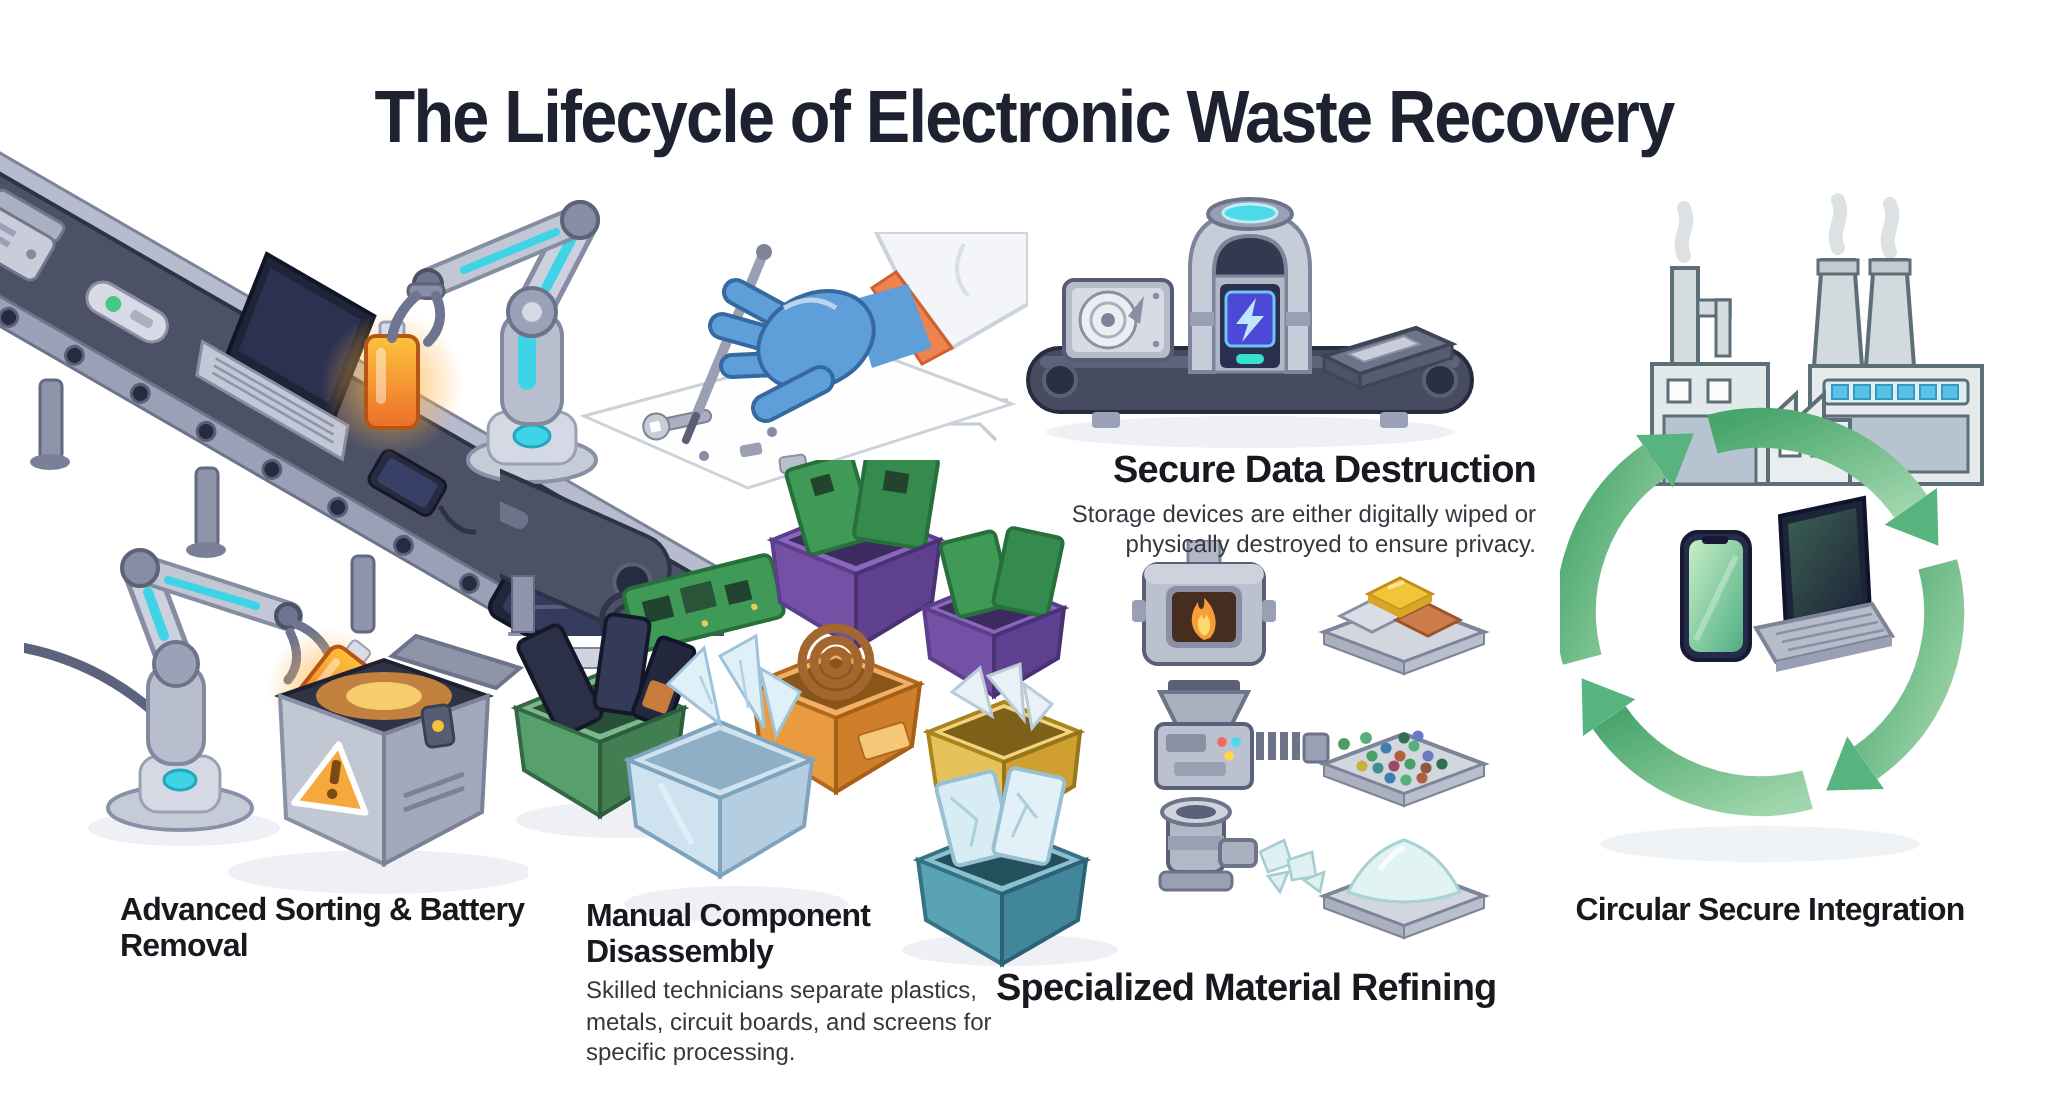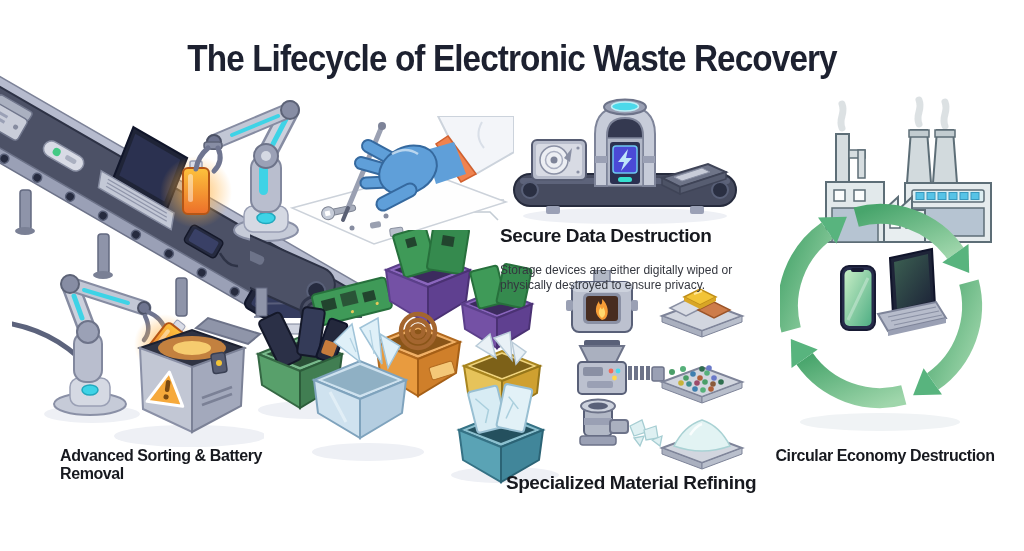--- a/index.html
+++ b/index.html
@@ -6,26 +6,26 @@
   .canvas{position:relative;width:1024px;height:551px;overflow:hidden;
     background:var(--background,#ffffff);
     font-family:"Liberation Sans","DejaVu Sans",sans-serif;}
   .title{position:absolute;top:13px;left:0;width:1024px;text-align:center;
     font-size:37px;font-weight:700;letter-spacing:-1px;color:var(--title-text,#1d2130);
     transform:scaleX(.9);transform-origin:50% 0;white-space:nowrap;}
   .illu{position:absolute;}
   .stage{position:absolute;}
   .stage .h{font-weight:700;color:var(--heading-text,#17191f);letter-spacing:-0.4px;
     font-size:16px;line-height:1.1;}
-  .stage .d{color:var(--body-text,#34373f);font-size:12px;line-height:1.28;margin-top:16px;}
+  .stage .d{color:var(--body-text,#34373f);font-size:12px;line-height:1.28;margin-top:3px;}
   .s0{left:60px;top:447px;width:242px;text-align:left;}
   .s1{left:293px;top:450px;width:214px;text-align:left;}
-  .s2{left:500px;top:226px;width:268px;text-align:left;}
+  .s2{left:500px;top:226px;width:268px;text-align:right;}
   .s2 .h{font-size:19px;}
-  .s3{left:498px;top:473px;width:266px;text-align:center;}
+  .s3{left:498px;top:485px;width:266px;}
   .s3 .h{font-size:19px;}
   .s4{left:770px;top:447px;width:230px;text-align:center;}
 </style>
 </head>
 <body>
 
 <div class="canvas">
 
   <h1 class="title">The Lifecycle of Electronic Waste Recovery</h1>
 
@@ -547,24 +547,28 @@
       <rect x="61" y="176" width="34" height="64" rx="8" fill="#262b4a" stroke="#171a33" stroke-width="2"></rect>
       <rect x="64.5" y="180" width="27" height="56" rx="5" fill="url(#gradPhone)"></rect>
       <rect x="71" y="178" width="13" height="4" rx="2" fill="#171a33"></rect>
       <line x1="68" y1="230" x2="88" y2="188" stroke="#ffffff" stroke-width="3" opacity=".3"></line>
     </g>
   </svg>
 
   <div class="stage s0">
     <div class="h">Advanced Sorting &amp; Battery Removal</div>
   </div>
+  <div class="stage s1">
+    <div class="h">Manual Component Disassembly</div>
+    <div class="d">Skilled technicians separate plastics, metals, circuit boards, and screens for specific processing.</div>
+  </div>
   <div class="stage s2">
     <div class="h">Secure Data Destruction</div>
     <div class="d">Storage devices are either digitally wiped or physically destroyed to ensure privacy.</div>
   </div>
   <div class="stage s3">
     <div class="h">Specialized Material Refining</div>
   </div>
   <div class="stage s4">
-    <div class="h">Circular Economy Destruction</div>
+    <div class="h">Circular Secure Integration</div>
   </div>
 
 </div>
 
 </body></html>

